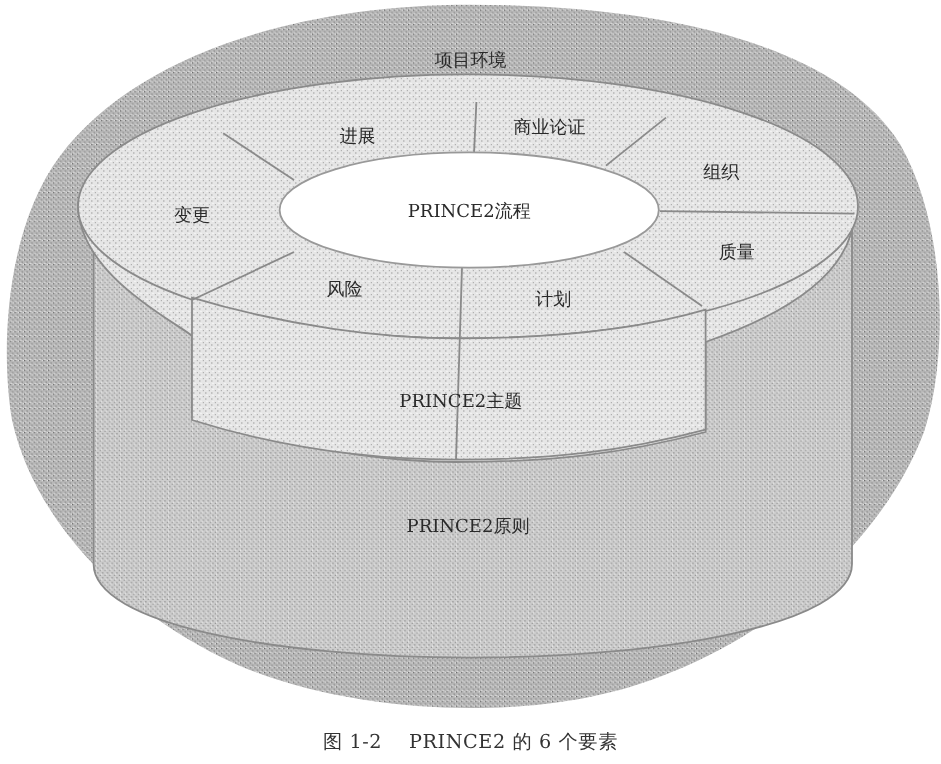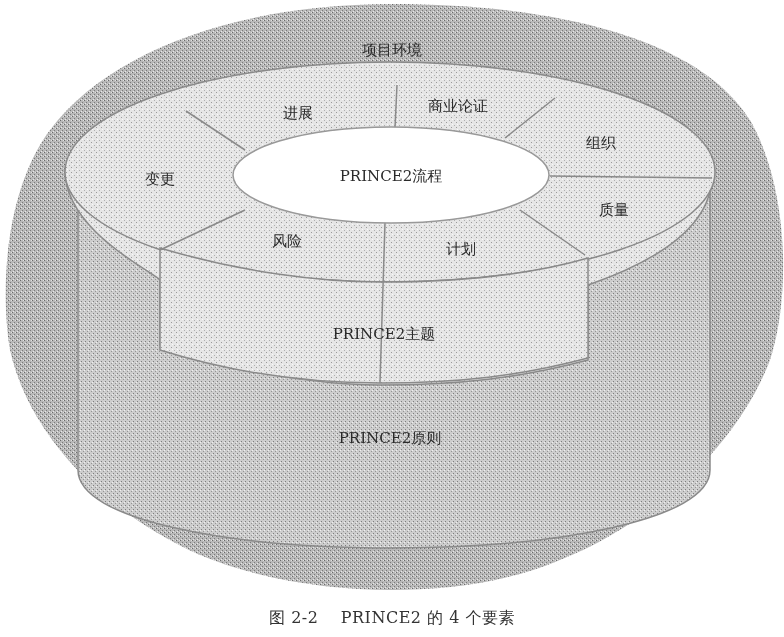--- a/index.html
+++ b/index.html
@@ -102,14 +102,14 @@
     <text class="lbl" x="384" y="339" text-anchor="middle">PRINCE2主题</text>
   </g>
 
   <g>
     <ellipse cx="391" cy="175" rx="158" ry="48" fill="#ffffff" stroke="#999999" stroke-width="1.5"></ellipse>
     <text class="lbl" x="391" y="181" text-anchor="middle">PRINCE2流程</text>
   </g>
 </svg>
 
 <div class="caption">
-  <span>图 2-2</span><span>    </span><span>PRINCE2 的 4 个要素</span>
+  <span>图 1-2</span><span>    </span><span>PRINCE2 的 6 个要素</span>
 </div>
 
 </body></html>

